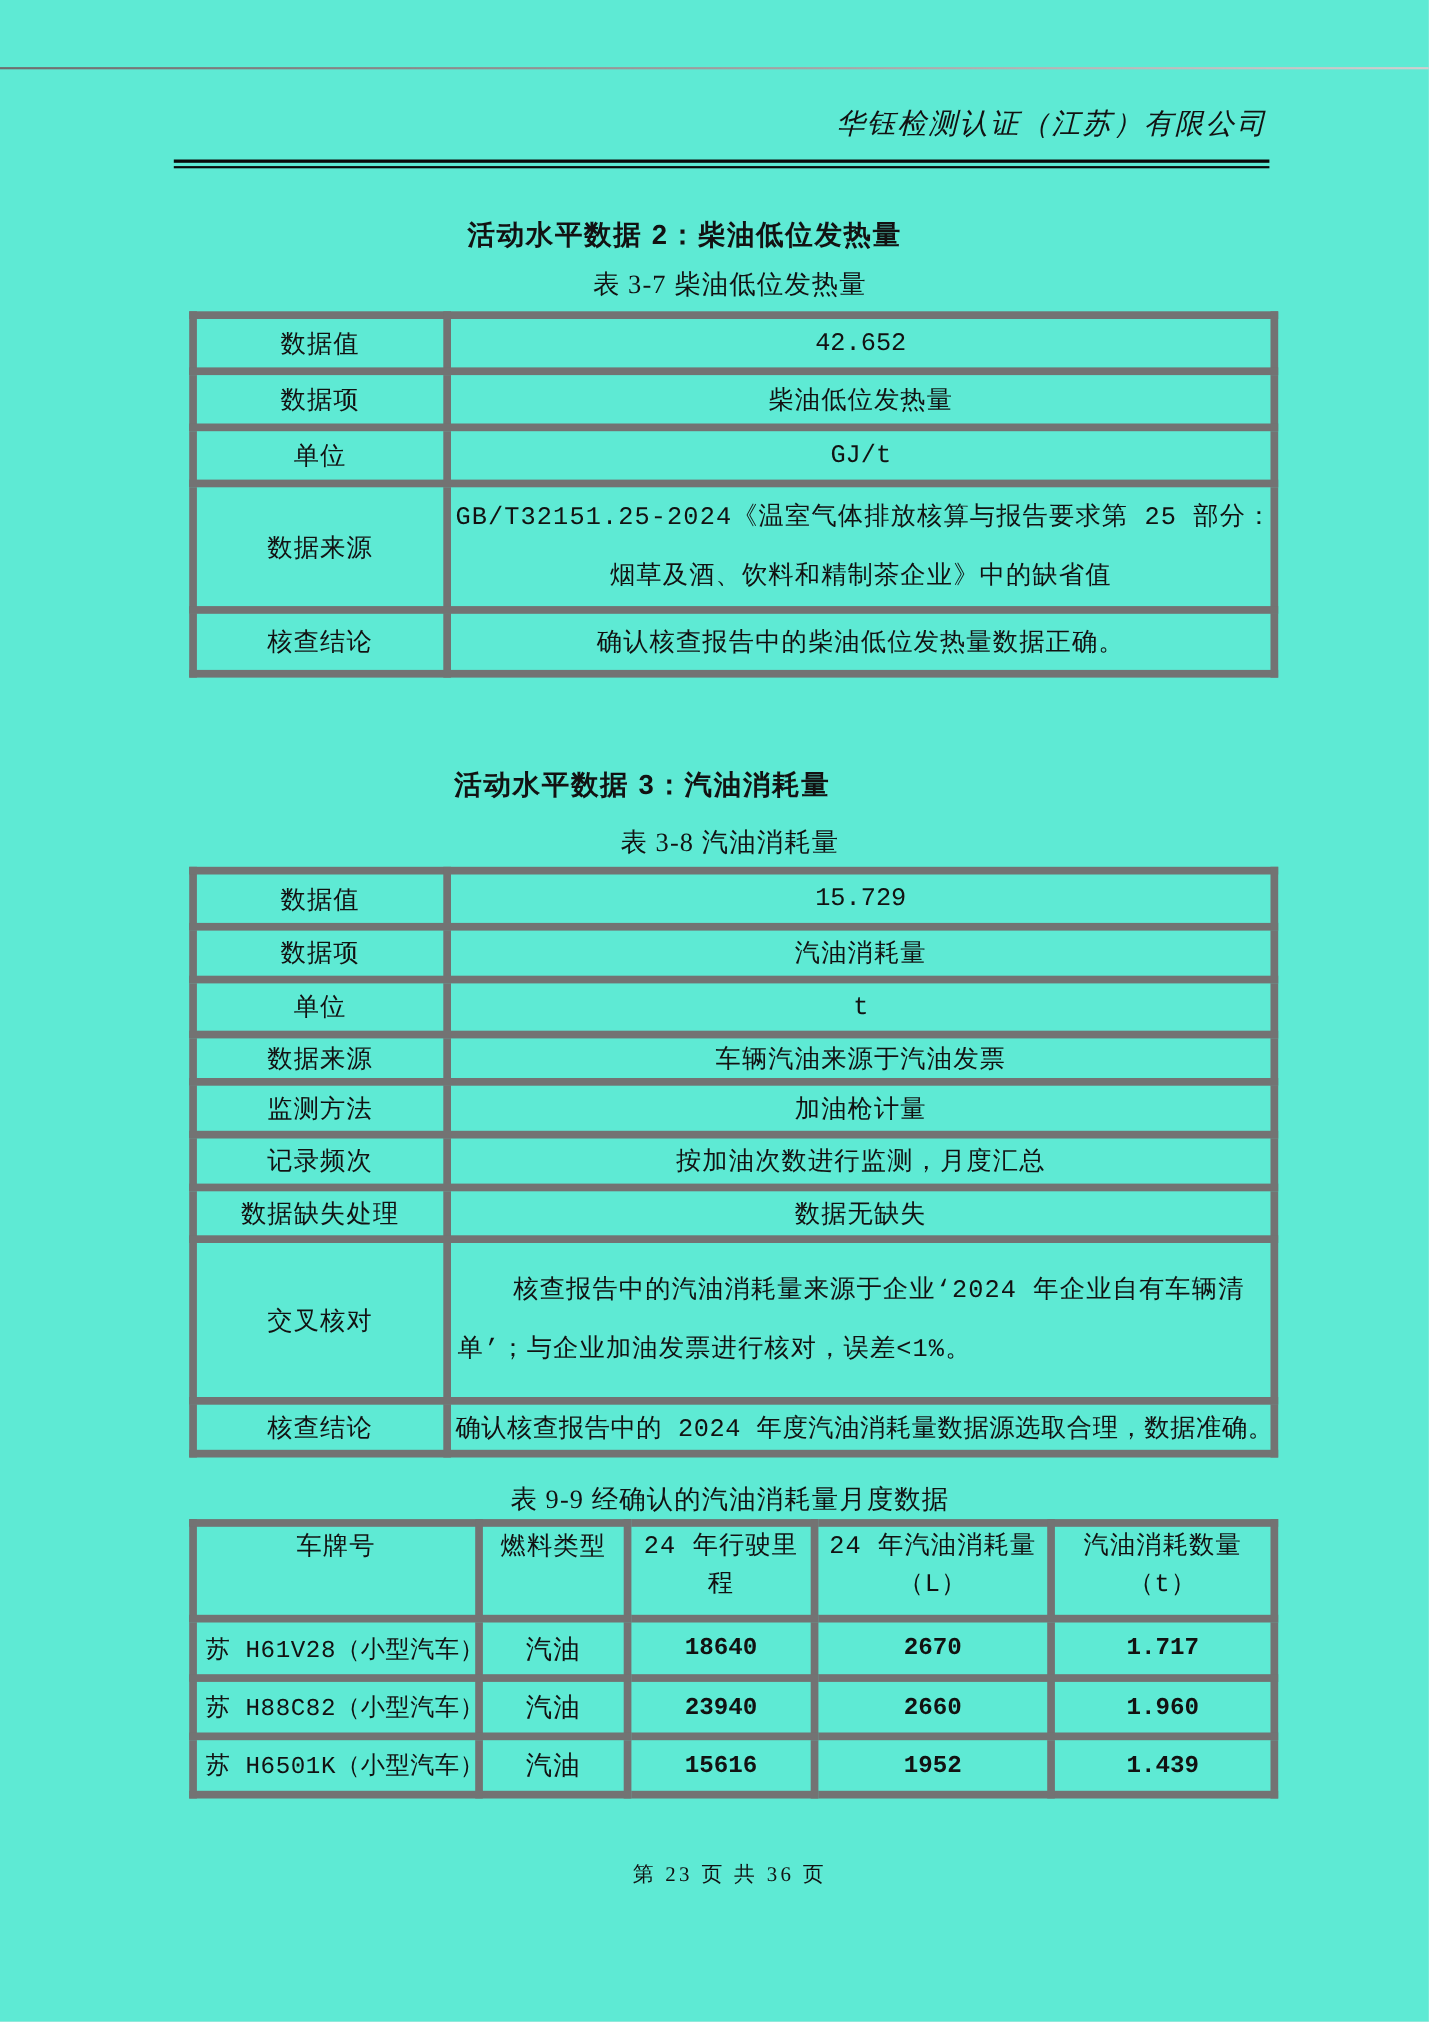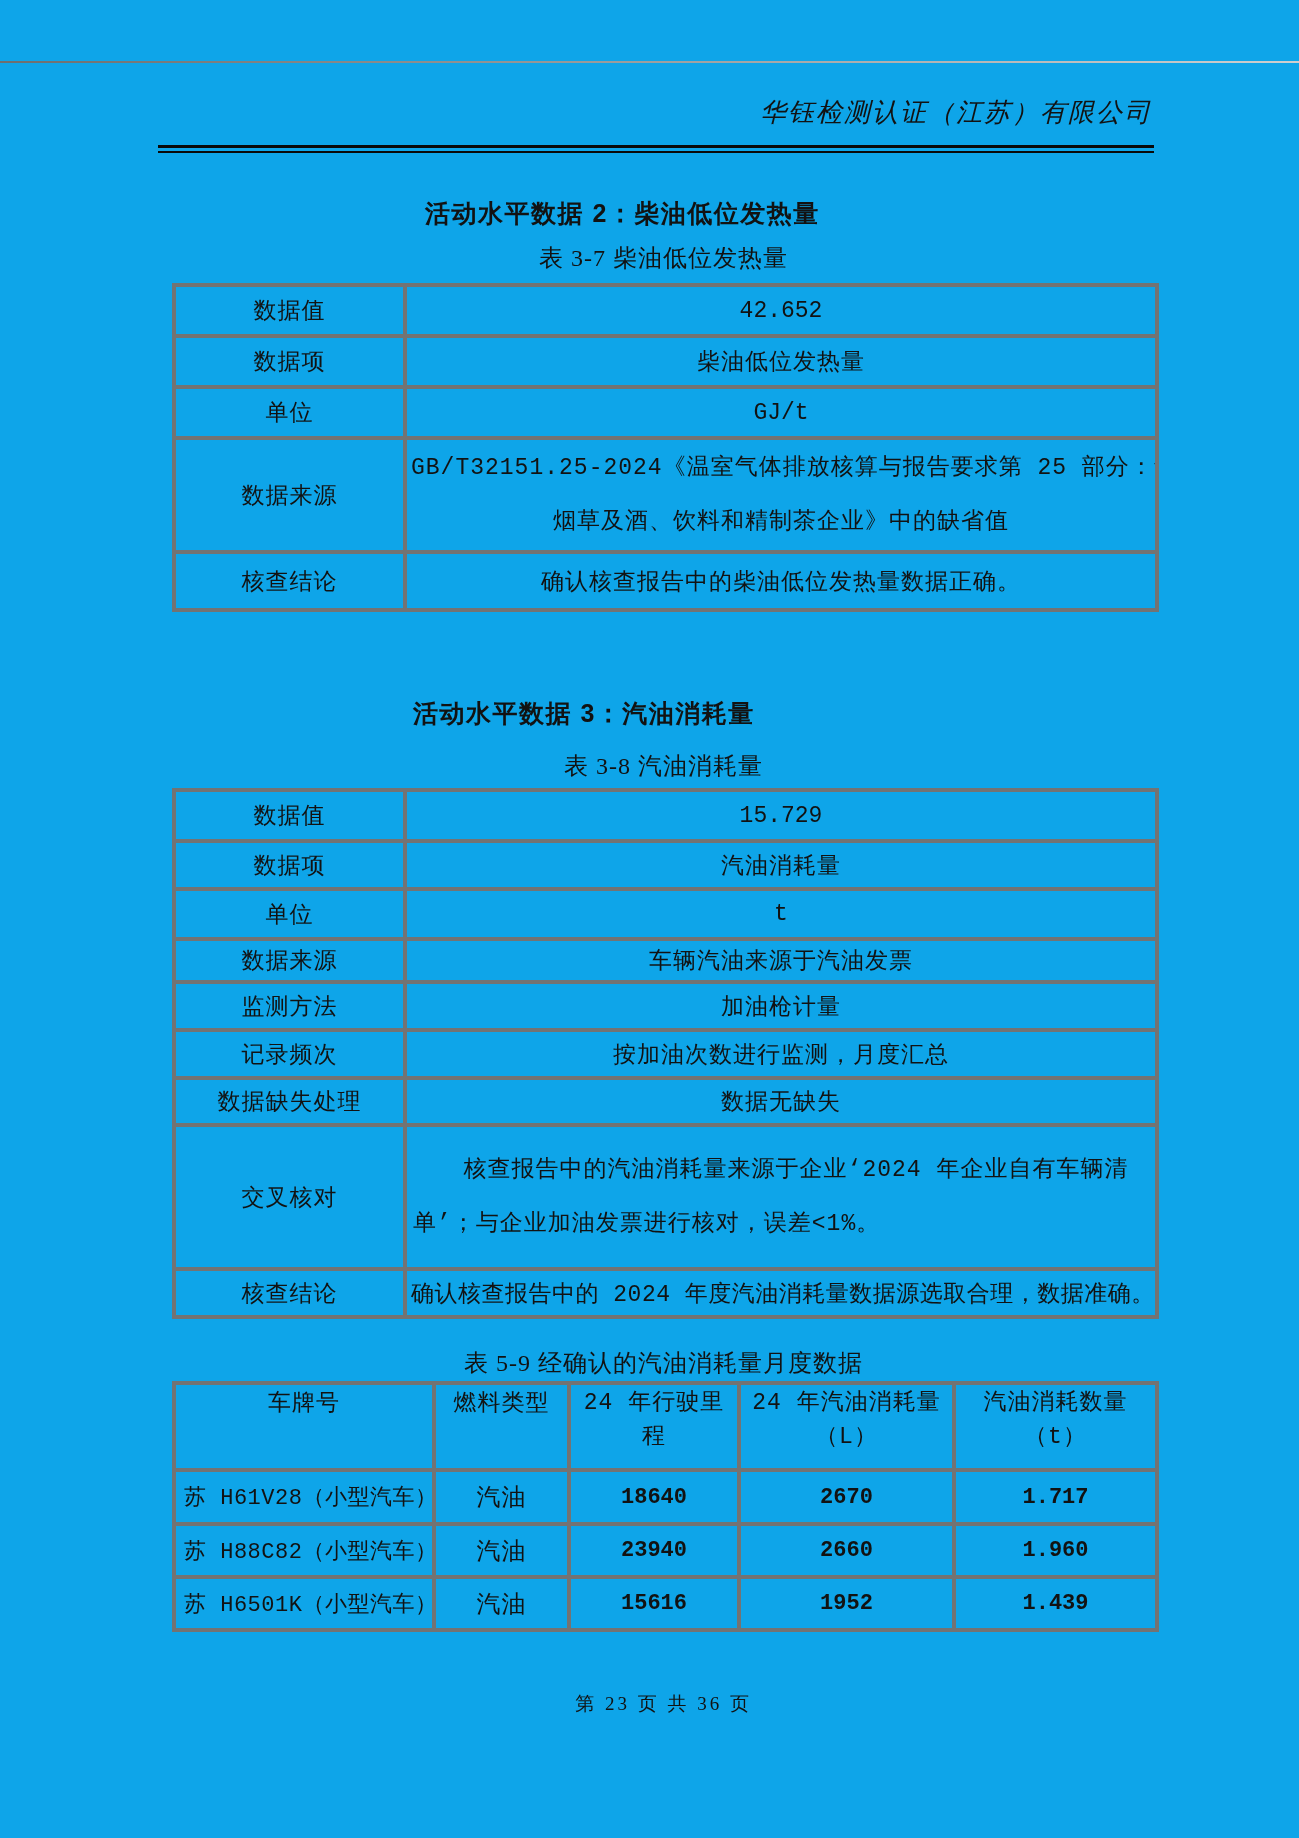--- a/index.html
+++ b/index.html
@@ -1,20 +1,20 @@
 <!DOCTYPE html>
 <html><head>
 <meta charset="utf-8">
 <style>
   html,body{margin:0;padding:0;background:#e8e8e8;}
   .page{
     position:relative;
     width:1299px;height:1838px;
     margin:0 auto;
-    background:#0ea5e9;
+    background:#5eead4;
     color:#121212;
     font-family:"Liberation Serif","DejaVu Serif",serif;
     overflow:hidden;
   }
   .topline{
     position:absolute;top:61px;left:0;width:100%;height:2px;
     background:linear-gradient(to right,#6e6e6e,#cfcfcf);
   }
   .company{
     position:absolute;top:95px;left:0;width:1152px;
@@ -38,21 +38,21 @@
   }
   .caption-1{top:242px;}
   .caption-2{top:750px;}
   .caption-3{top:1347px;}
   table{
     position:absolute;left:172px;width:983px;
     border-collapse:collapse;table-layout:fixed;
     border:3px solid #0a0a0a;
   }
   #t37{top:283px;} #t38{top:788px;} #t39{top:1381px;}
-  td{border:4px solid #737373;overflow:hidden;}
+  td{border:7px solid #737373;overflow:hidden;}
   .label-cell{
     text-align:center;vertical-align:middle;
     font-size:23px;letter-spacing:1px;
   }
   .value-cell{
     text-align:center;vertical-align:middle;
     font-size:23px;letter-spacing:1px;padding:0 6px;
   }
   .num{font-family:"Liberation Mono","Liberation Serif",serif;letter-spacing:0;}
   .source-cell{vertical-align:middle;font-size:23px;line-height:54px;padding:0 4px;letter-spacing:1px;}
@@ -173,21 +173,21 @@
         <div class="indent">核查报告中的汽油消耗量来源于企业‘2024 年企业自有车辆清单’；与企业加油发票进行核对，误差&lt;1%。</div>
       </td>
     </tr>
     <tr style="height:48px">
       <td class="label-cell">核查结论</td>
       <td class="left-cell num">确认核查报告中的 2024 年度汽油消耗量数据源选取合理，数据准确。</td>
     </tr>
   </tbody>
     </table>
 
-  <div class="caption caption-3">表 5-9 经确认的汽油消耗量月度数据</div>
+  <div class="caption caption-3">表 9-9 经确认的汽油消耗量月度数据</div>
 
   <table id="t39">
     <colgroup>
       <col style="width:260px">
         <col style="width:135px">
         <col style="width:170px">
       <col style="width:215px">
         <col style="width:203px">
     </colgroup>
     <tbody>

